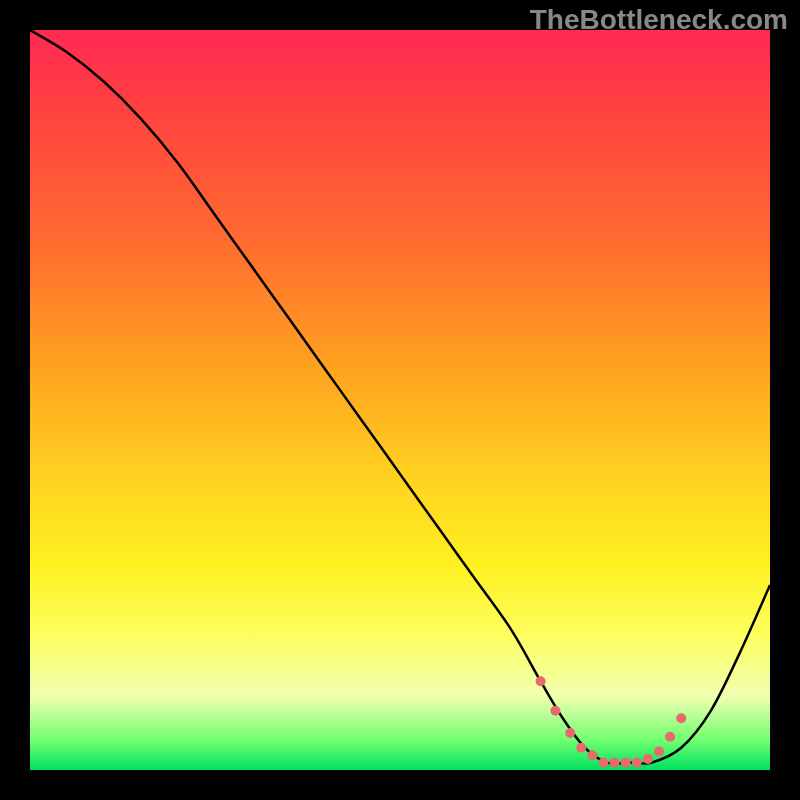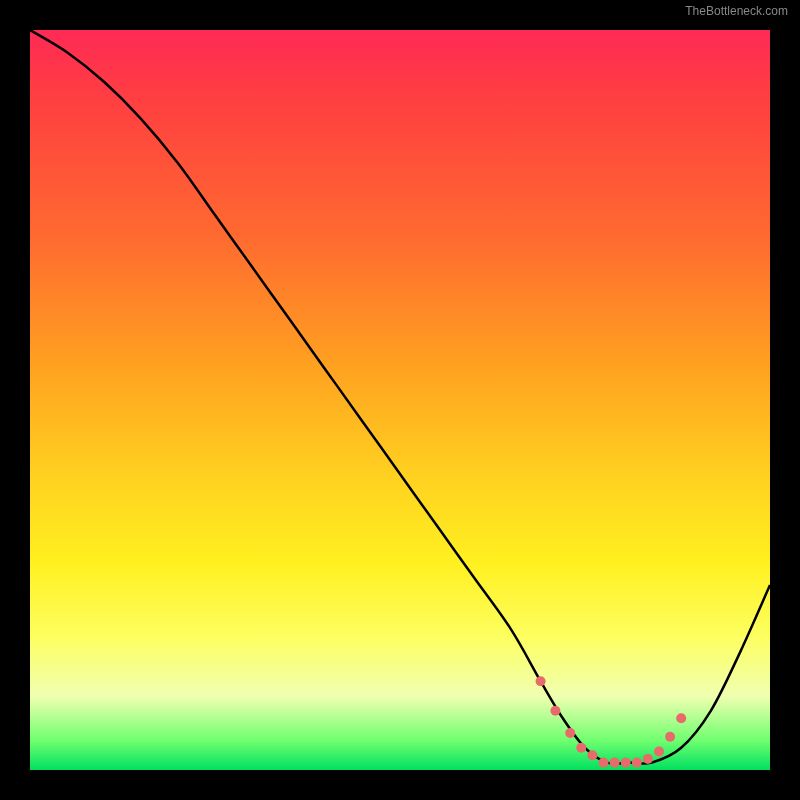--- a/index.html
+++ b/index.html
@@ -8,22 +8,22 @@
     height: 800px;
     background: #000;
     position: relative;
     font-family: Arial, sans-serif;
   }
   .attribution {
     position: absolute;
     top: 4px;
     right: 12px;
     color: #888;
-    font-size: 12px;
-    font-weight: normal;
+    font-size: 28px;
+    font-weight: bold;
     z-index: 10;
   }
   .plot-area {
     position: absolute;
     left: 30px;
     top: 30px;
     width: 740px;
     height: 740px;
   }
   svg.bg {

